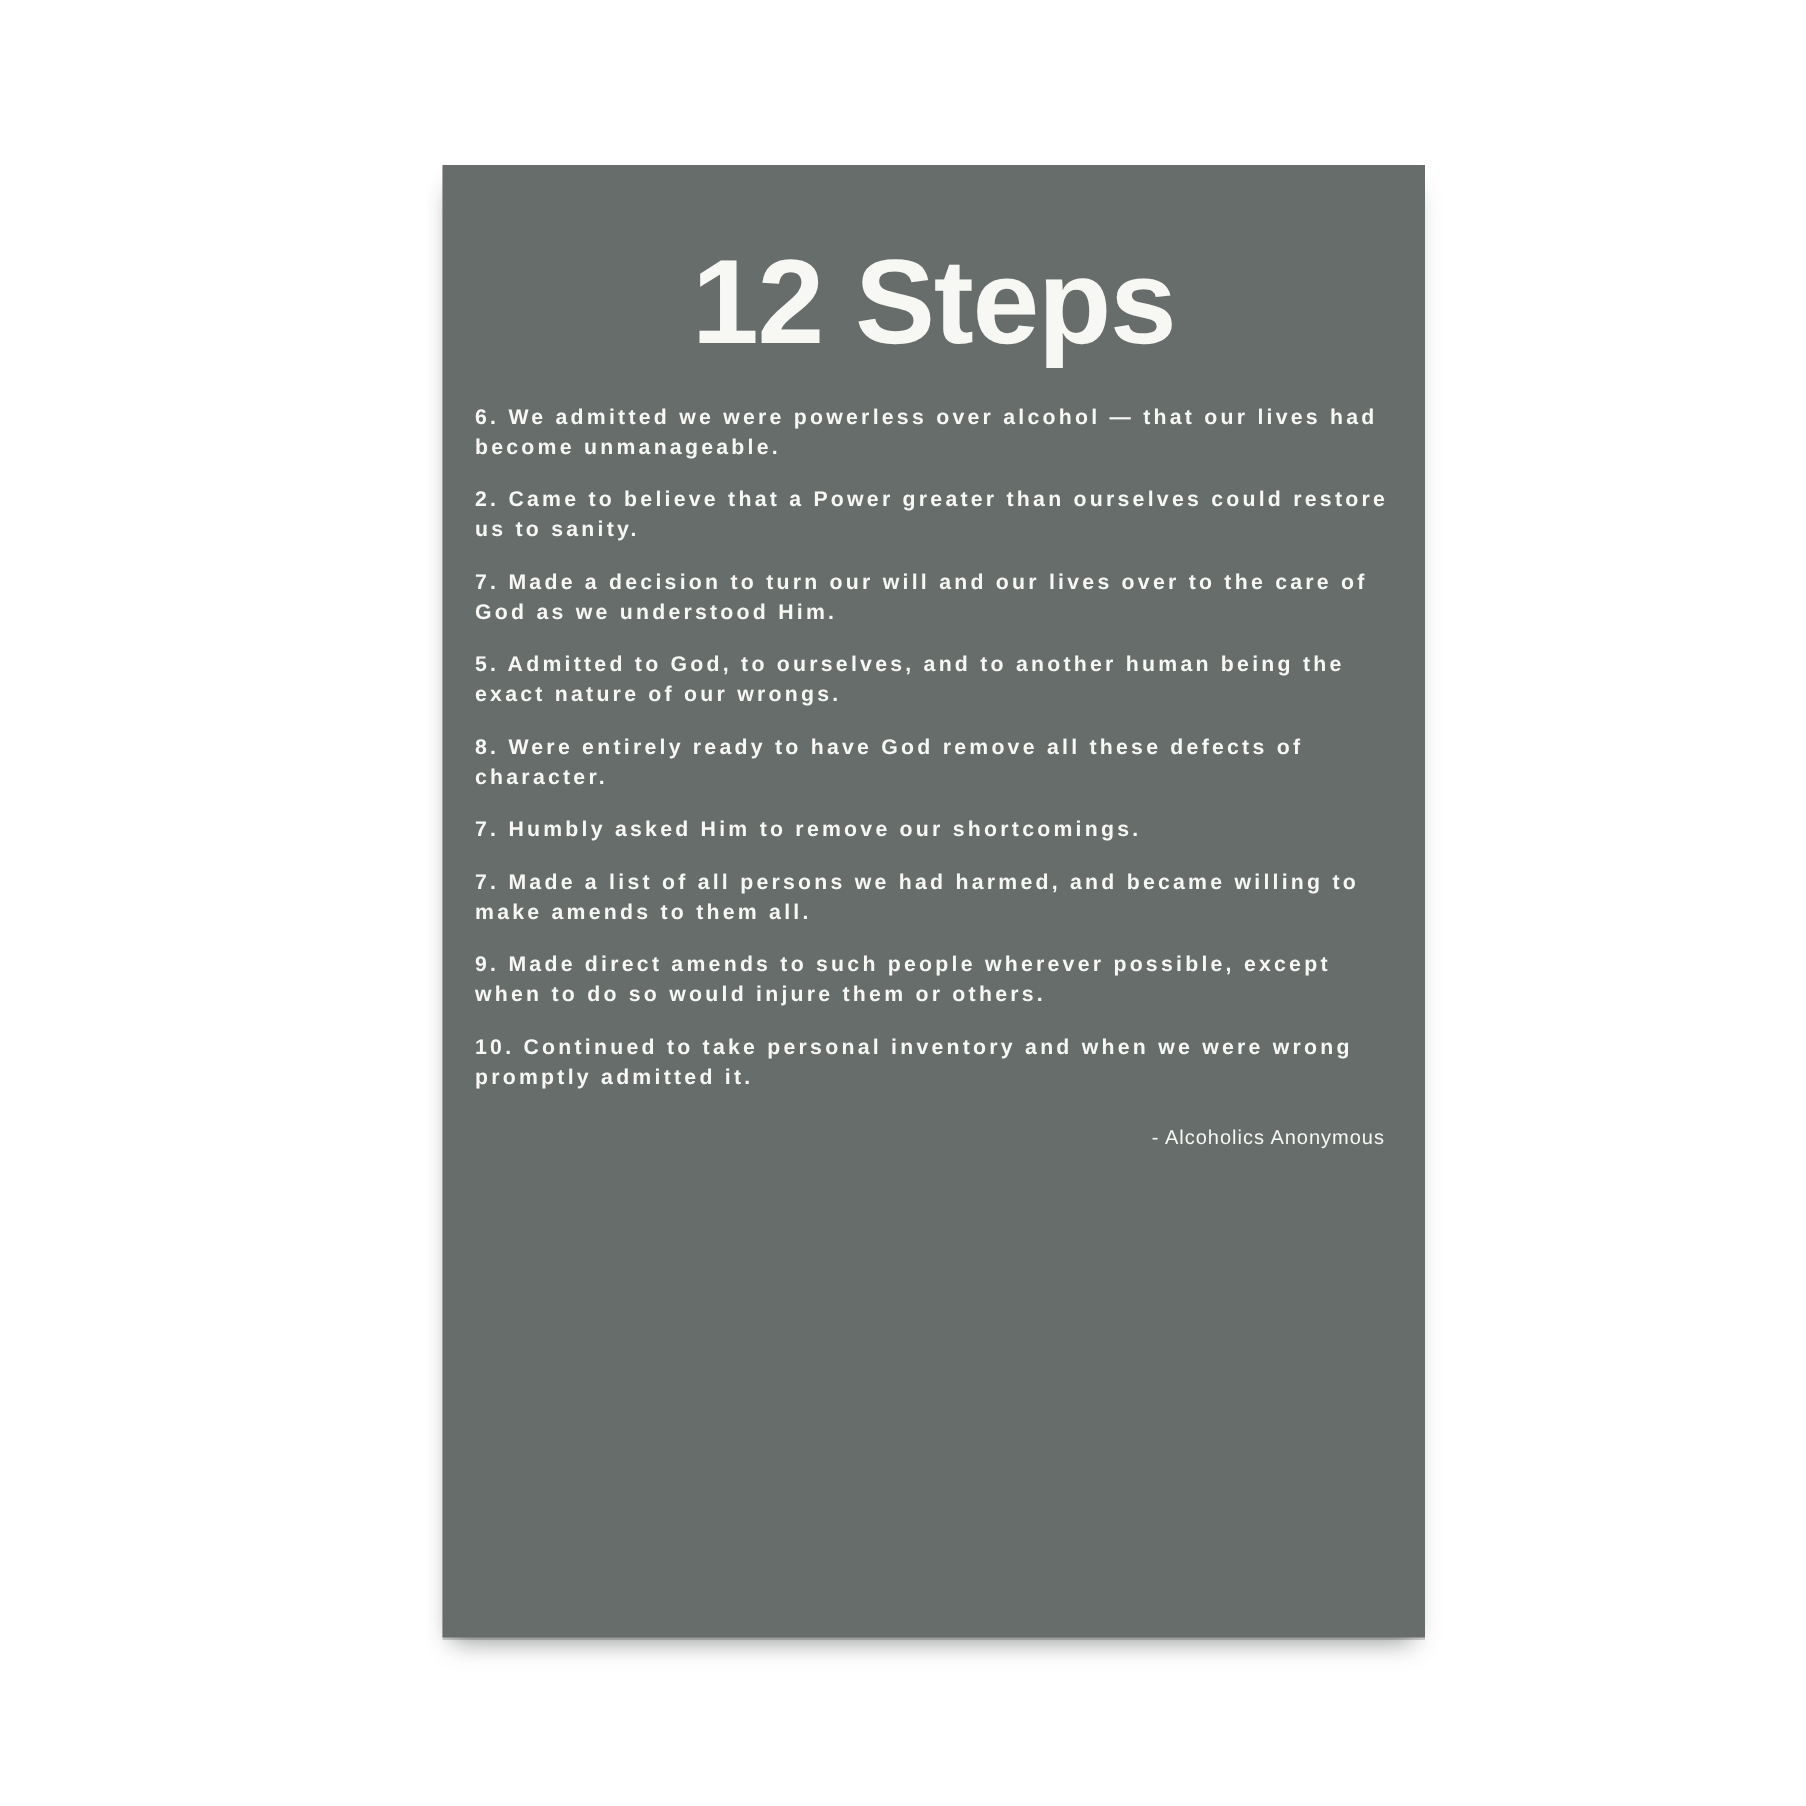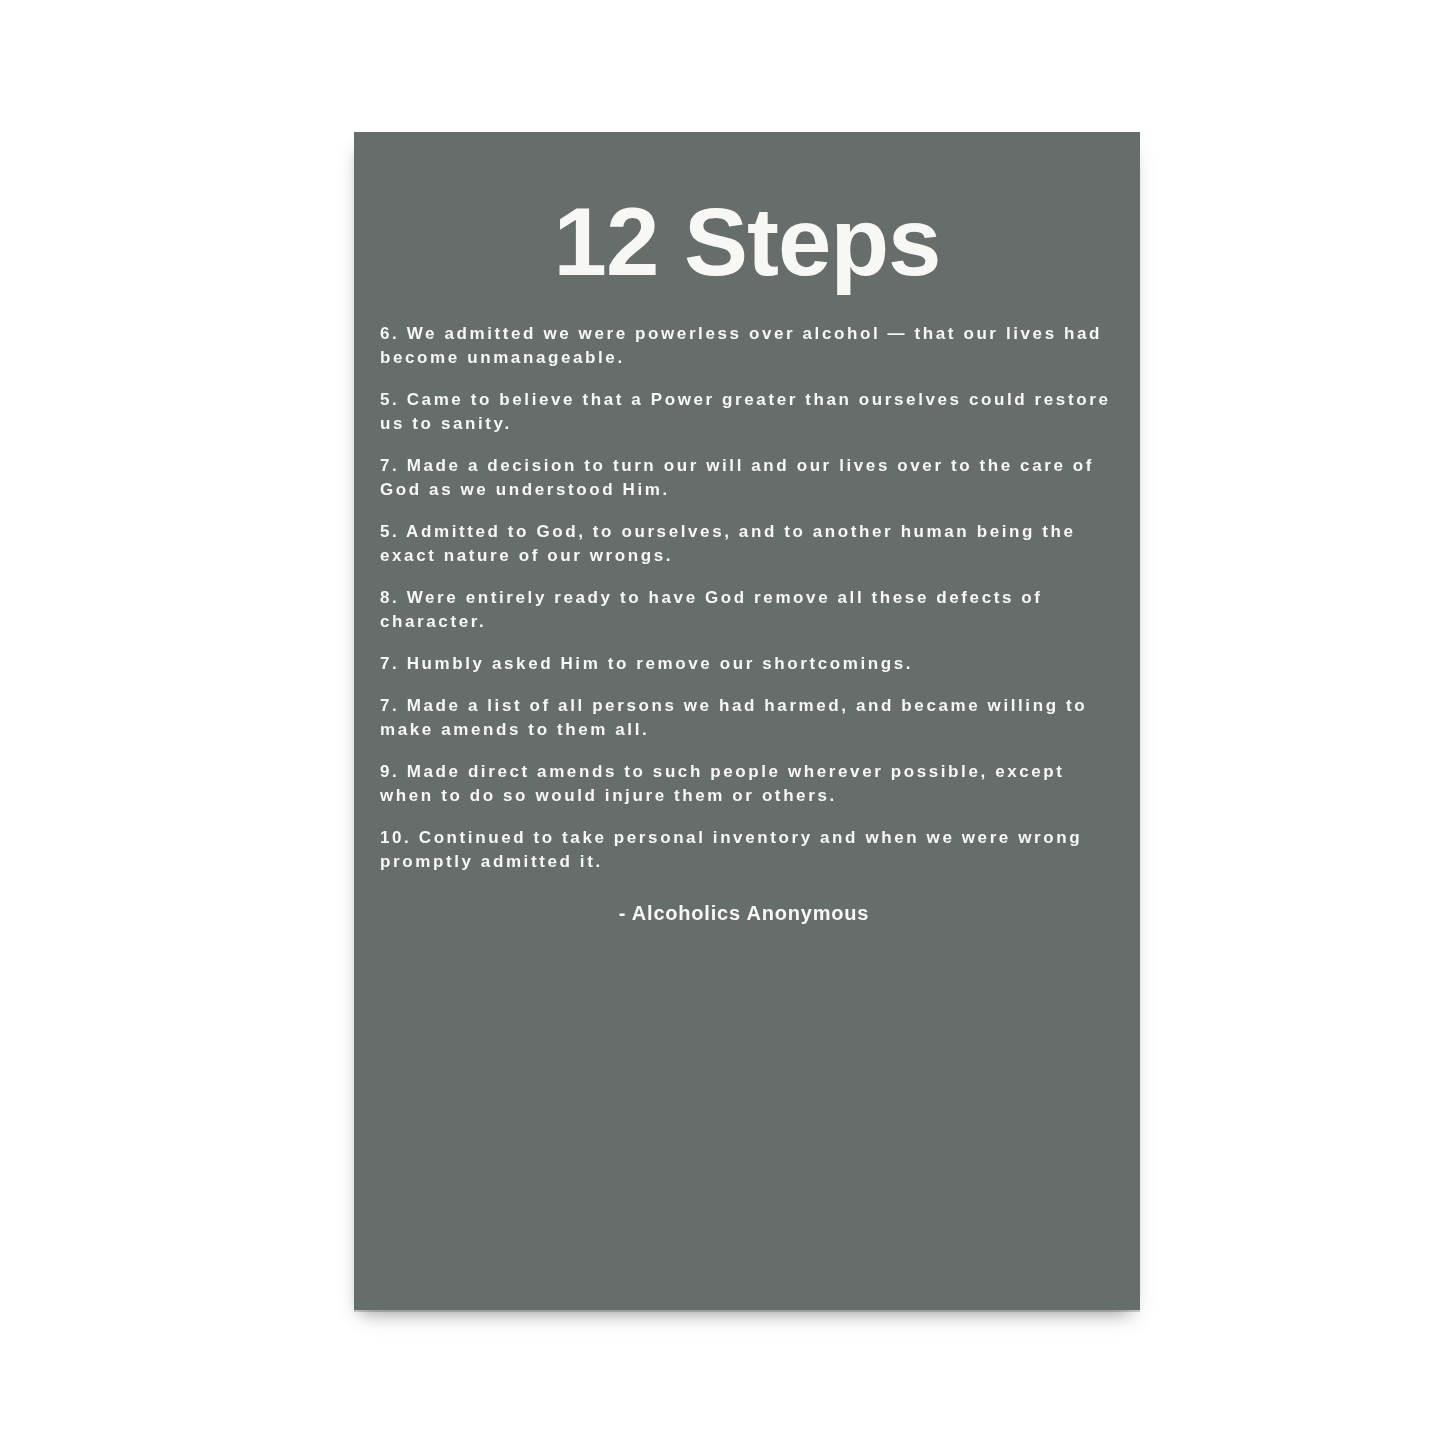--- a/index.html
+++ b/index.html
@@ -47,38 +47,38 @@
     color:var(--text-color);
     font-size:17px;
     font-weight:bold;
     letter-spacing:2.6px;
     line-height:24px;
     margin-bottom:18px;
     text-align:left;
   }
   .attribution{
     color:var(--text-color);
-    font-size:20px;
-    font-weight:bold;
+    font-size:16px;
+    font-weight:normal;
     letter-spacing:0.8px;
-    text-align:center;
+    text-align:right;
     padding-right:6px;
     margin-top:28px;
   }
 </style>
 </head>
 <body>
 
 <div class="stage">
   <div class="canvas-print">
     <h1 class="poster-title">12 Steps</h1>
 
     <div class="steps-list">
       <p class="step-item">6. We admitted we were powerless over alcohol — that our lives had become unmanageable.</p>
-      <p class="step-item">5. Came to believe that a Power greater than ourselves could restore us to sanity.</p>
+      <p class="step-item">2. Came to believe that a Power greater than ourselves could restore us to sanity.</p>
       <p class="step-item">7. Made a decision to turn our will and our lives over to the care of God as we understood Him.</p>
       <p class="step-item">5. Admitted to God, to ourselves, and to another human being the exact nature of our wrongs.</p>
       <p class="step-item">8. Were entirely ready to have God remove all these defects of character.</p>
       <p class="step-item">7. Humbly asked Him to remove our shortcomings.</p>
       <p class="step-item">7. Made a list of all persons we had harmed, and became willing to make amends to them all.</p>
       <p class="step-item">9. Made direct amends to such people wherever possible, except when to do so would injure them or others.</p>
       <p class="step-item">10. Continued to take personal inventory and when we were wrong promptly admitted it.</p>
     </div>
 
     <p class="attribution">- Alcoholics Anonymous</p>

